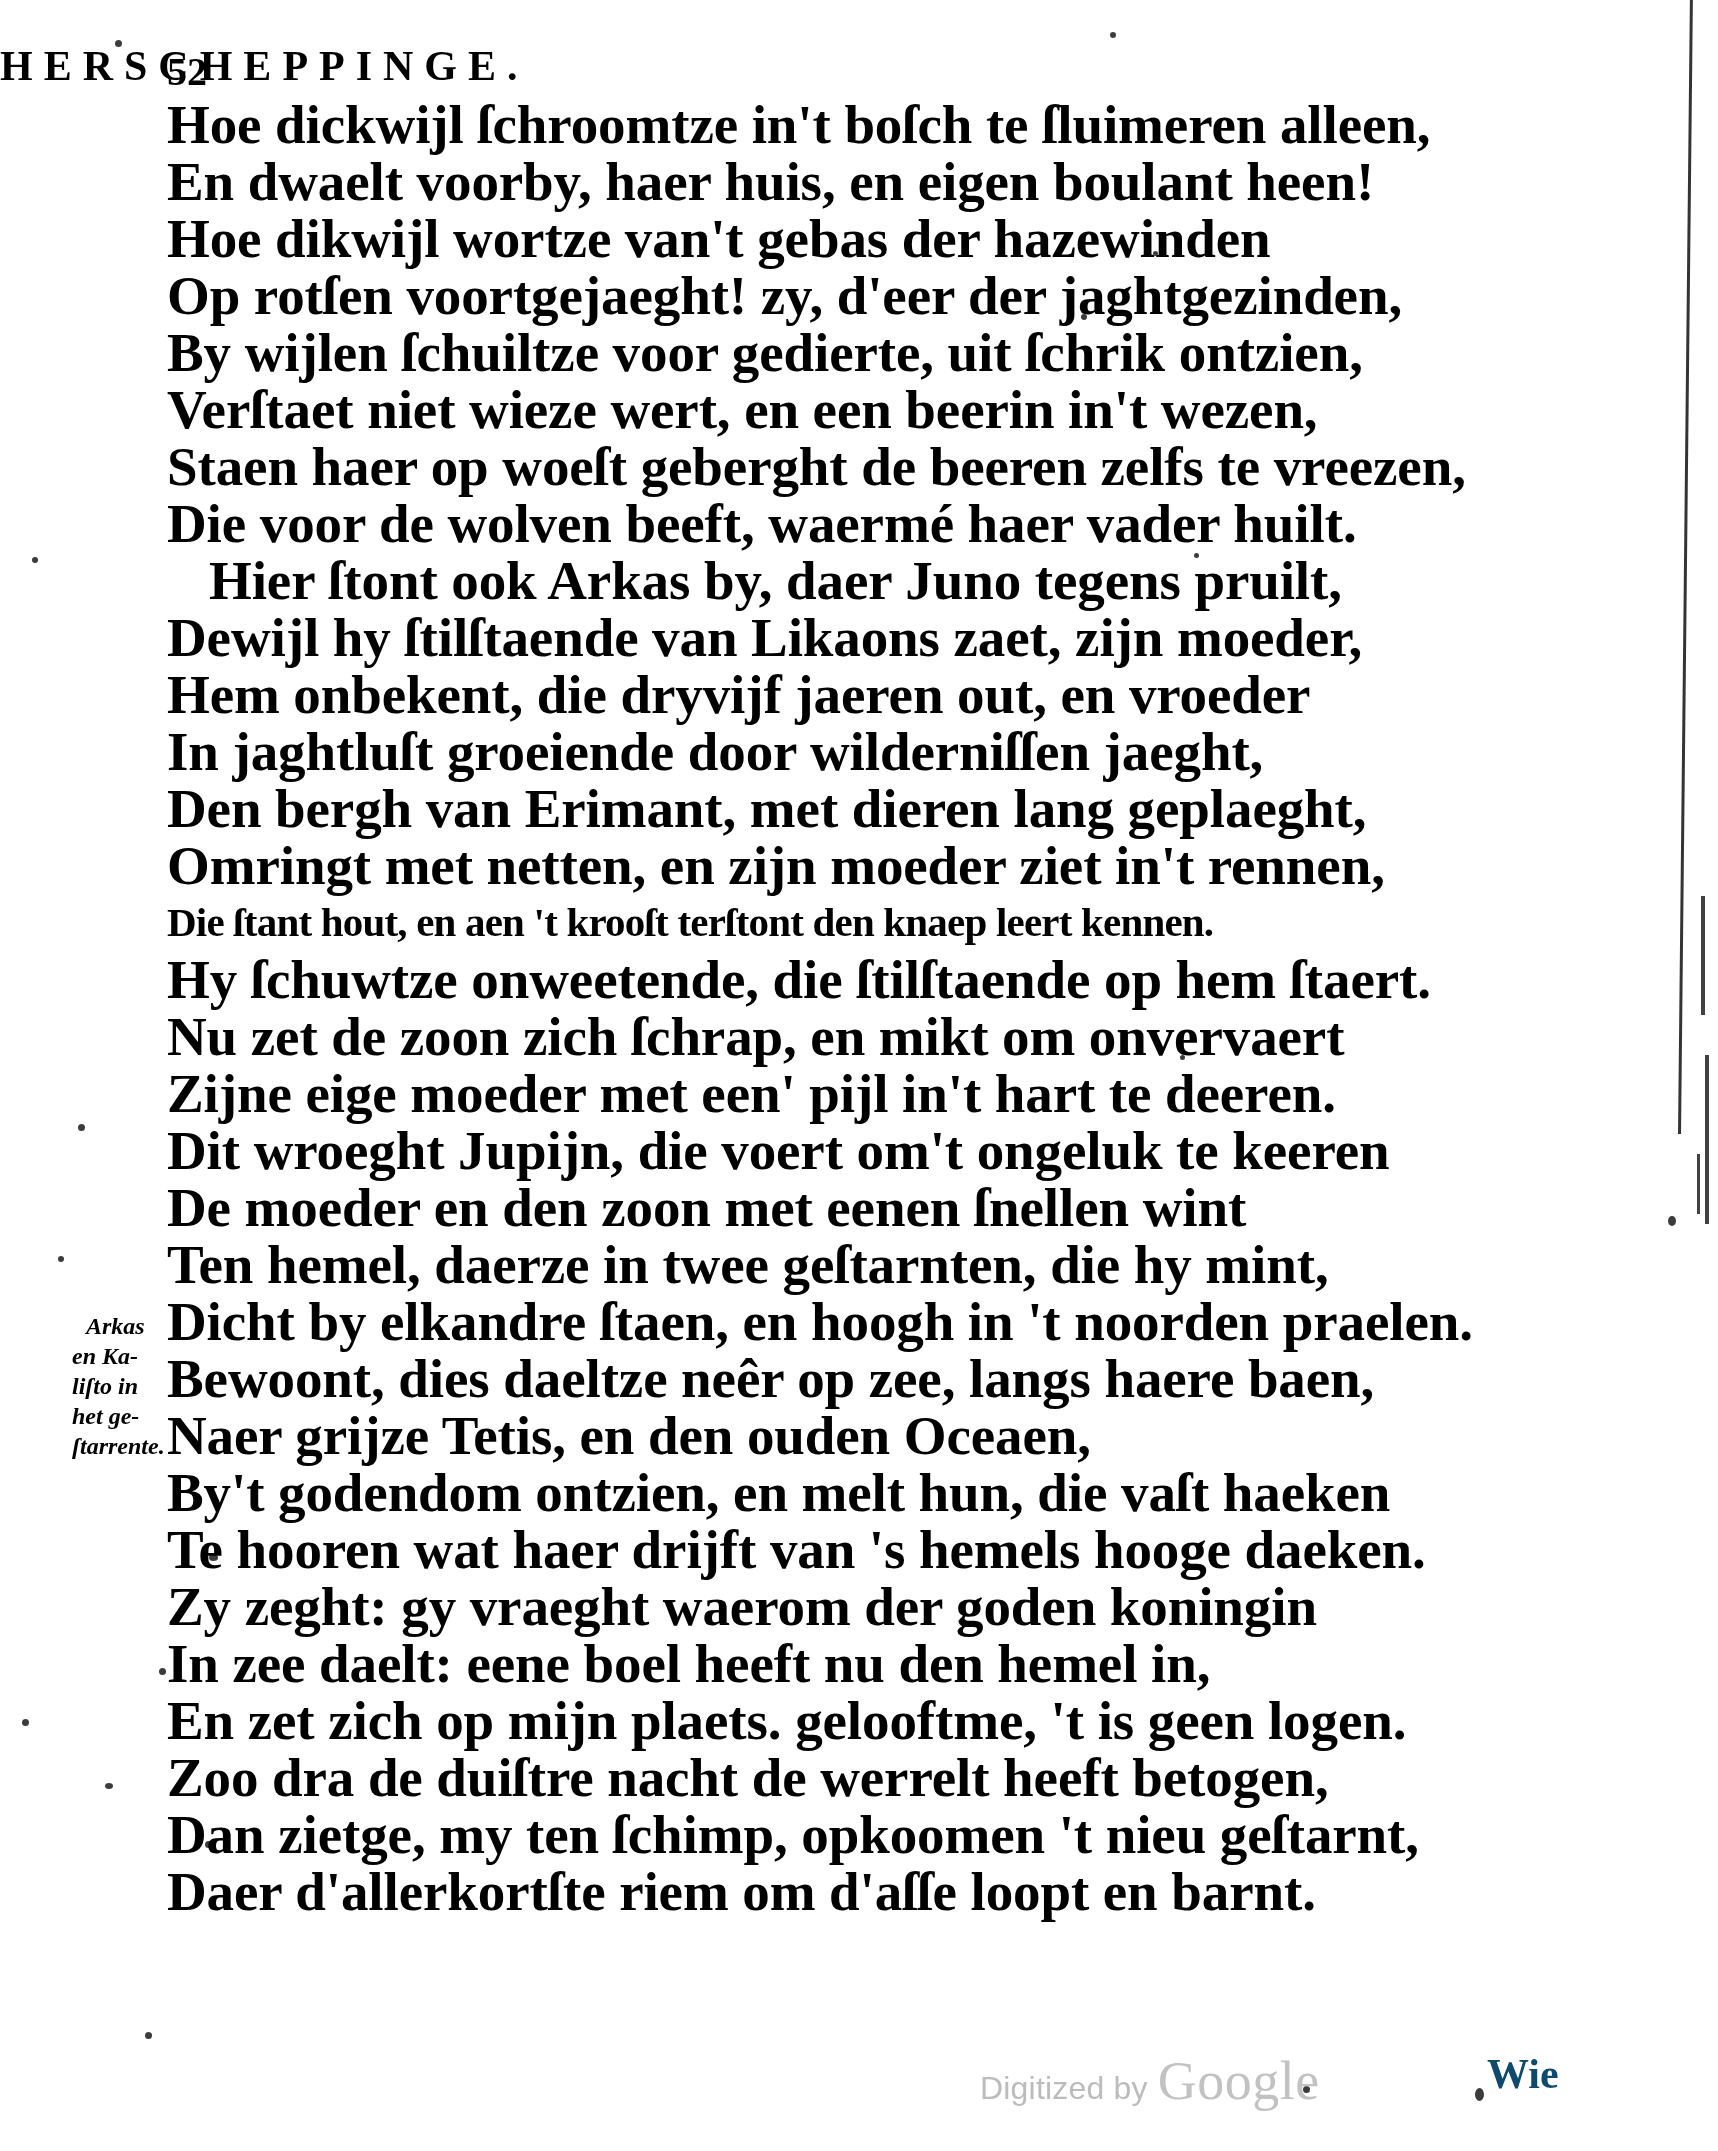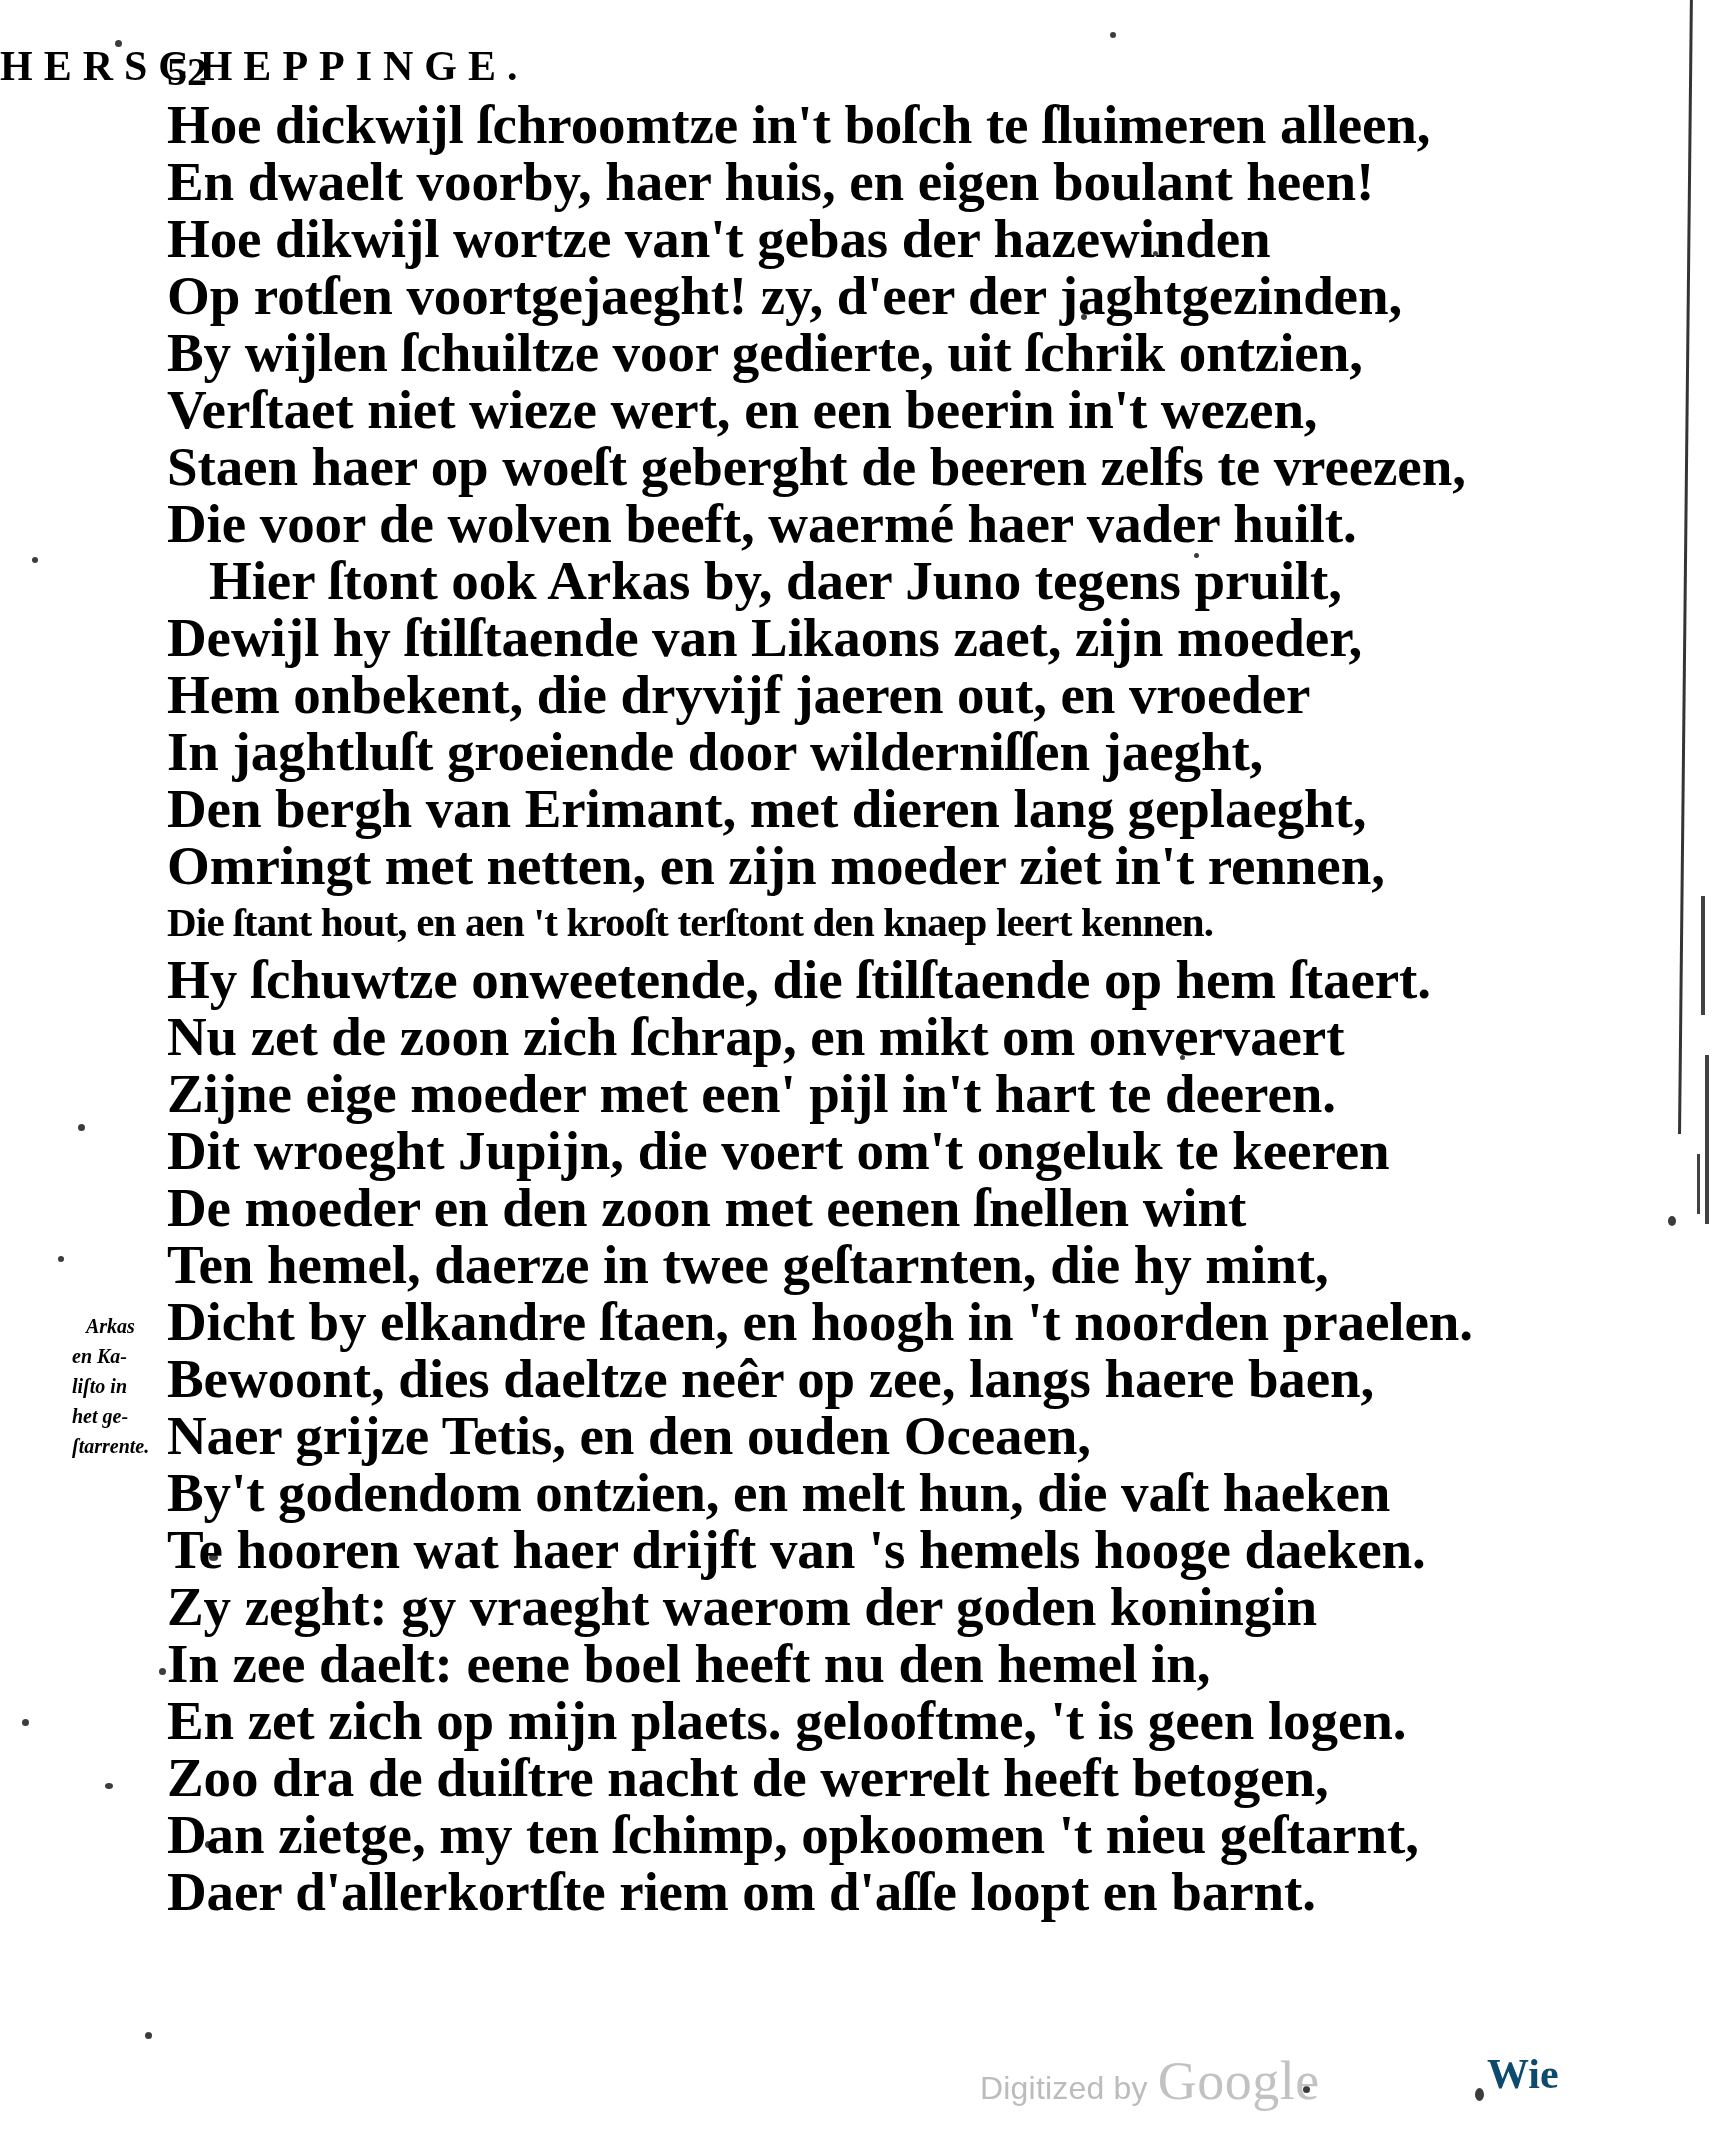--- a/index.html
+++ b/index.html
@@ -98,21 +98,21 @@
   .vline.tight  { letter-spacing: -0.8px; font-size: 41px; }
 
   
   .gloss {
     position: absolute;
     left: 72px;
     top: 1311px;
     width: 117px;
     font-style: italic;
     font-weight: 700;
-    font-size: 20px;
+    font-size: 24px;
     line-height: 30px;
     color: #000;
     text-align: left;
     font-family: "Liberation Serif", serif;
   }
   .gloss .g-first { display: block; padding-left: 14px; }
 
   
   .catchword {
     position: absolute;

